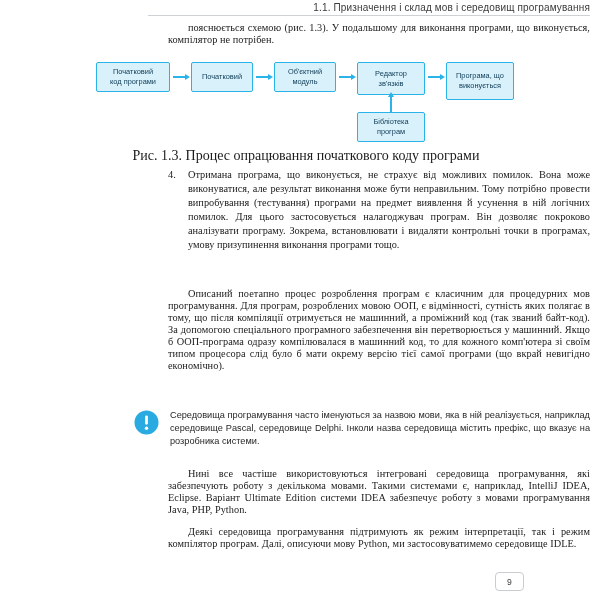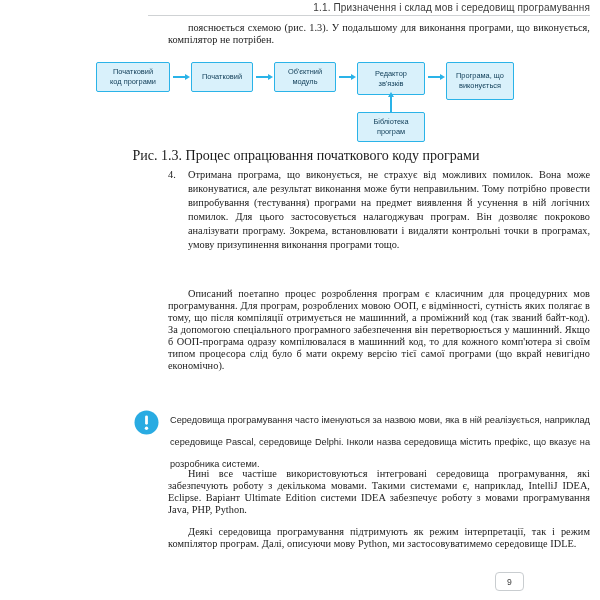--- a/index.html
+++ b/index.html
@@ -154,21 +154,21 @@
     flex: 0 0 25px;
     width: 25px;
     height: 25px;
     margin-top: 1px;
   }
   .callout-text {
     margin-left: 11px;
     flex: 1 1 auto;
     font-family: "Liberation Sans", sans-serif;
     font-size: 9.2px;
-    line-height: 22px;
+    line-height: 13px;
     text-align: justify;
     color: #262626;
   }
 
   
   #page-number {
     position: absolute;
     left: 495px;
     top: 572px;
     width: 27px;

